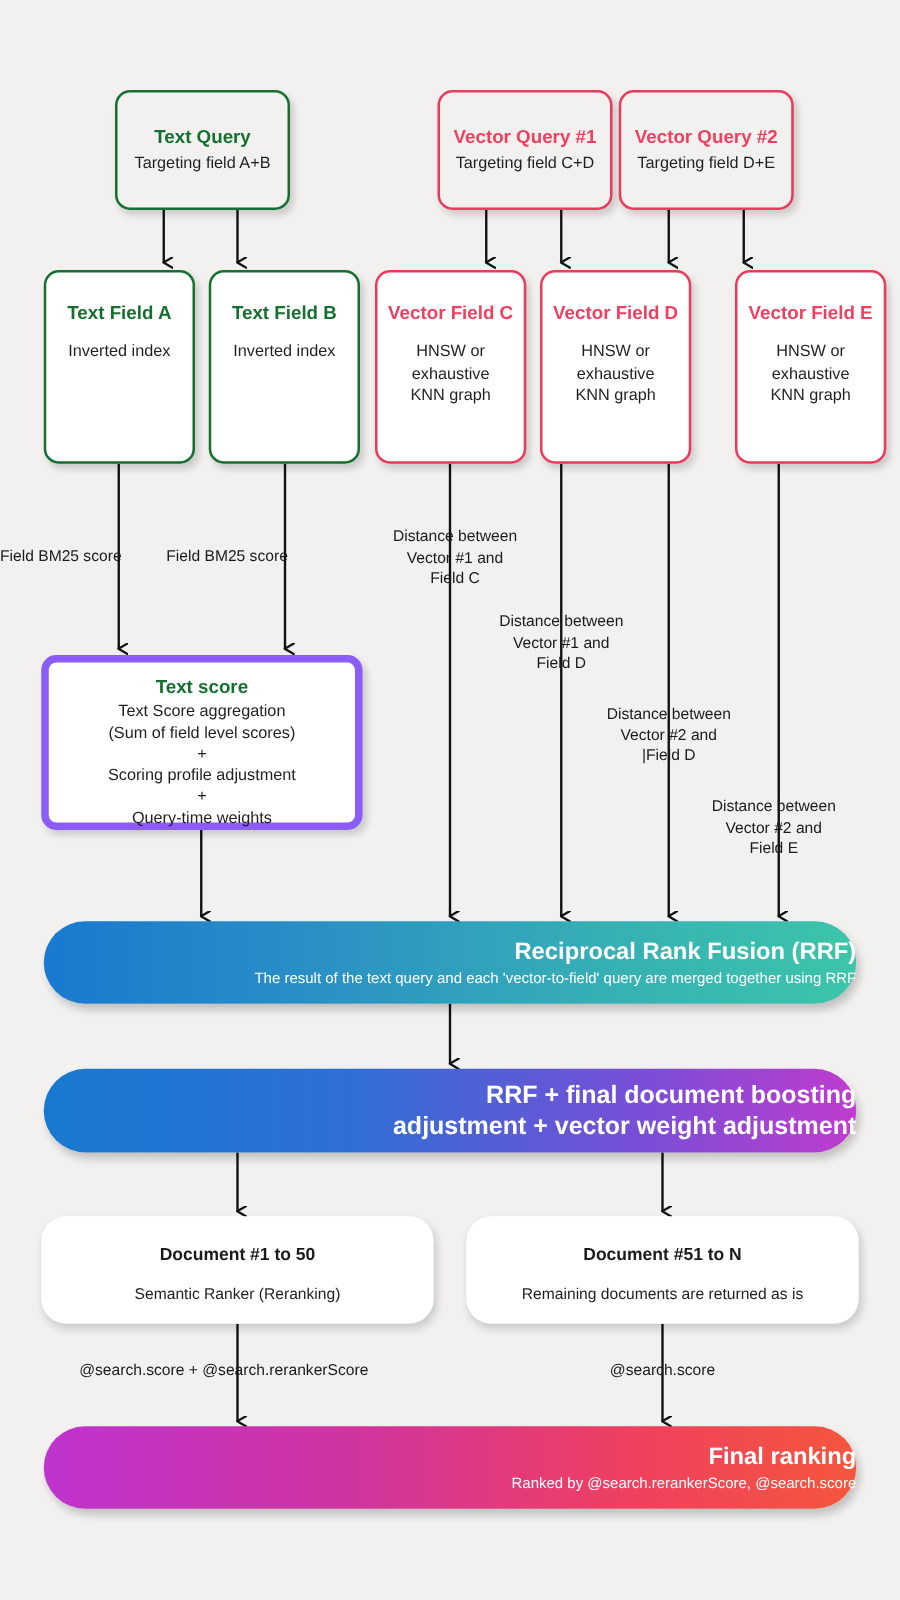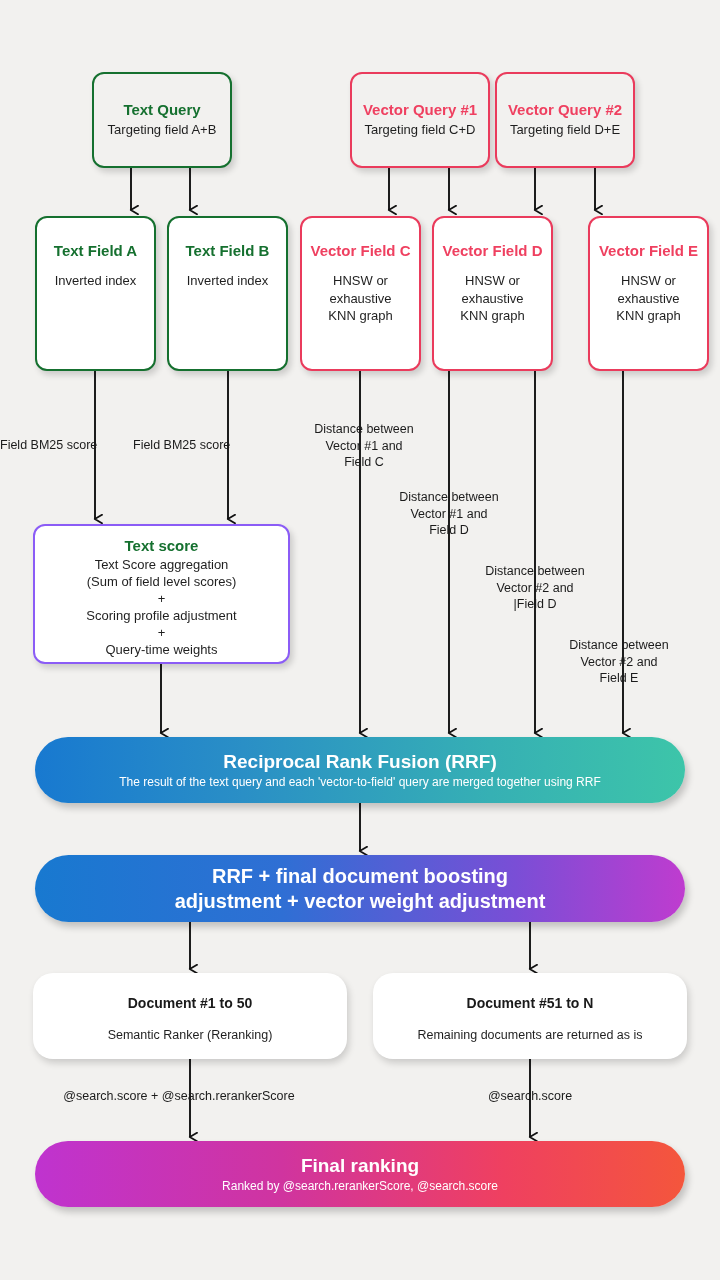--- a/index.html
+++ b/index.html
@@ -73,21 +73,21 @@
     margin-top: 12px;
   }
 
   .green { border-color: #15702f; }
   .green .title { color: #15702f; }
   .pink  { border-color: #ea3b5c; }
   .pink .title { color: #ef4060; }
 
   
   .score-box {
-    border: 2px solid #8b5cf6;
+    border: 6px solid #8b5cf6;
     background: #ffffff;
     justify-content: flex-start;
     padding: 10px 10px 24px 10px;
     box-shadow: 3px 4px 6px rgba(0,0,0,0.16);
   }
   .score-box .title {
     font-size: 15px;
     font-weight: bold;
     color: #15702f;
     line-height: 1.3;
@@ -98,21 +98,21 @@
     line-height: 1.32;
   }
 
   
   .banner {
     position: absolute;
     box-sizing: border-box;
     border-radius: 34px;
     display: flex;
     flex-direction: column;
-    align-items: center;
+    align-items: flex-end;
     justify-content: center;
     color: #ffffff;
     text-align: center;
     box-shadow: 3px 5px 7px rgba(0,0,0,0.2);
   }
   .banner .title {
     font-size: 19px;
     font-weight: bold;
     line-height: 1.22;
   }

